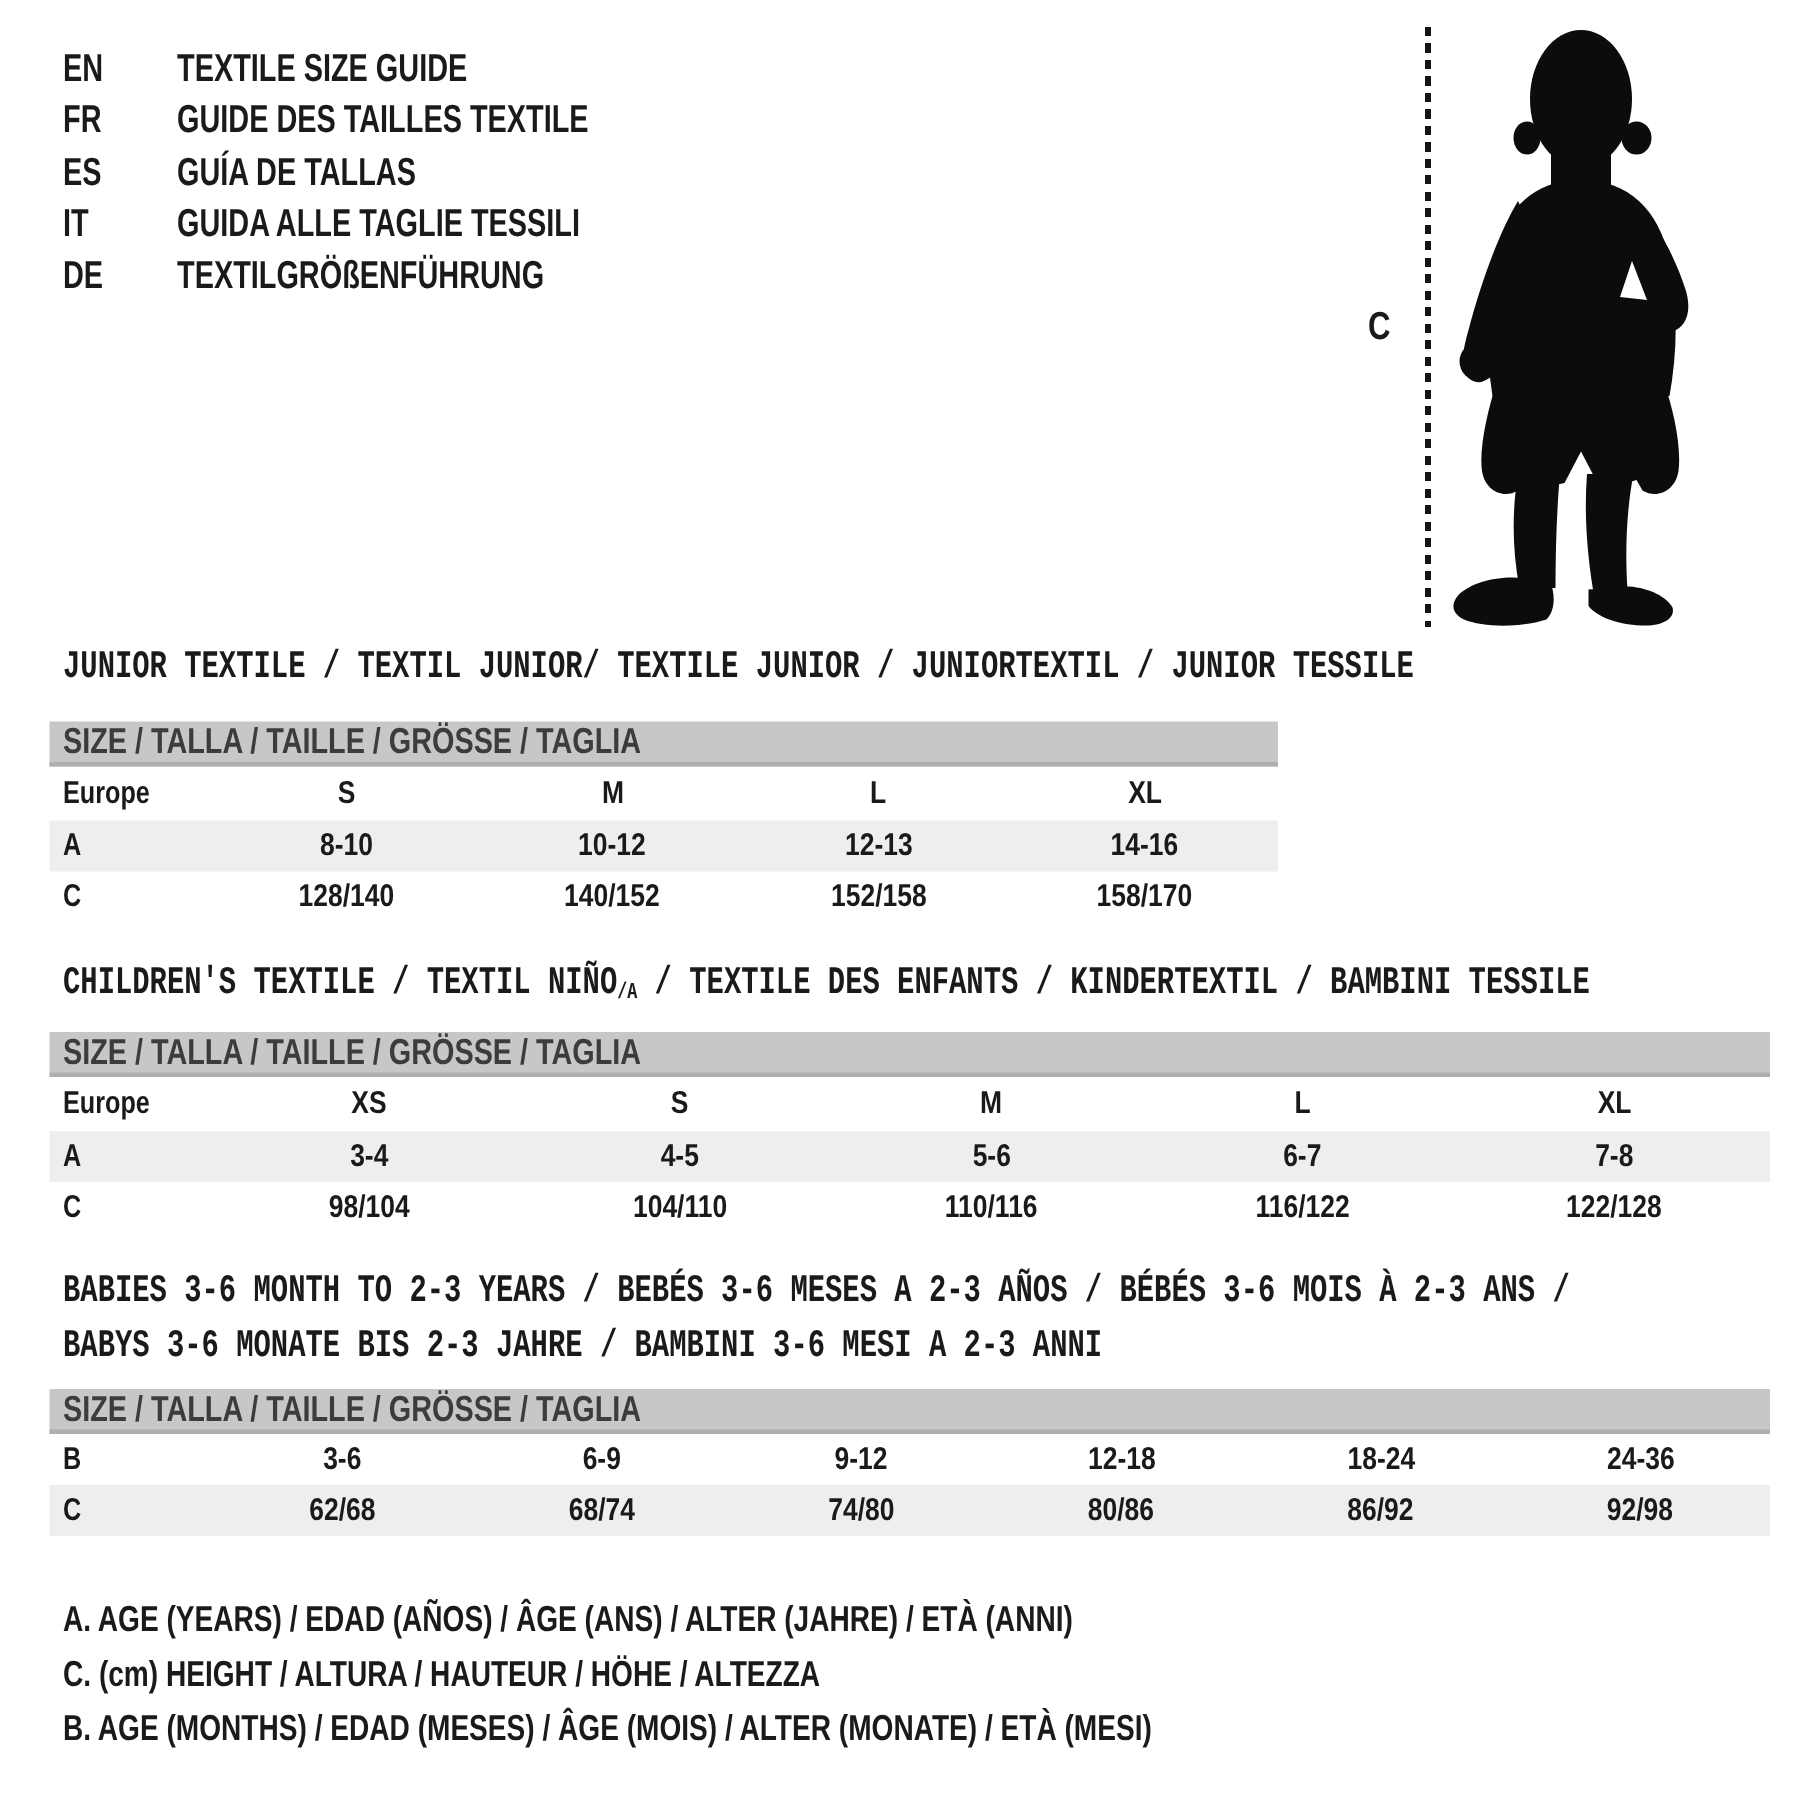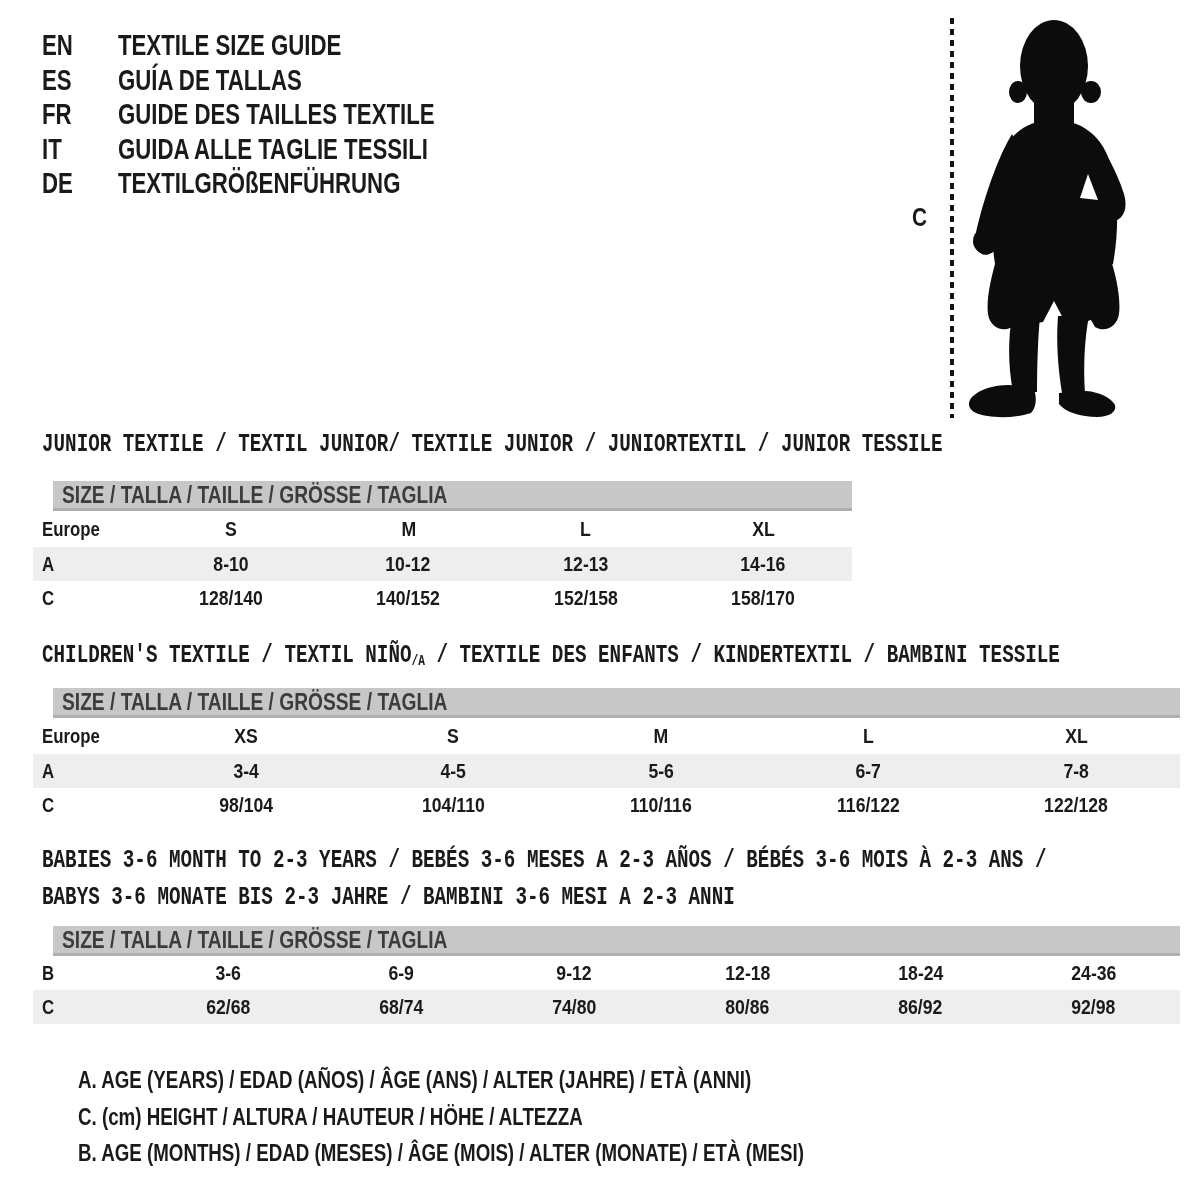--- a/index.html
+++ b/index.html
@@ -7,21 +7,21 @@
     position:relative; width:1200px; height:1200px; background:#ffffff;
     font-family:"Liberation Sans","DejaVu Sans",sans-serif; font-weight:700;
     color:#1a1a1a; overflow:hidden;
   }
   
   .cl { display:inline-block; transform:scaleX(0.74); transform-origin:0 50%; white-space:nowrap; }
   .cm { display:inline-block; transform:scaleX(0.80); transform-origin:0 50%; white-space:nowrap; }
   .cc { display:inline-block; transform:scaleX(0.84); transform-origin:50% 50%; white-space:nowrap; }
 
   .lang-block { position:absolute; left:42px; top:28px; }
-  .lang-row { display:flex; align-items:center; height:34.5px; font-size:30px; }
+  .lang-row { display:flex; align-items:center; height:34.5px; font-size:26px; }
   .lang-code { flex:0 0 76px; }
 
   .measure-line {
     position:absolute; left:950px; top:18px; width:4px; height:400px;
     background:repeating-linear-gradient(to bottom,#141414 0 6px,transparent 6px 11px);
   }
   .measure-label { position:absolute; left:912px; top:202px; font-size:26px; }
   .baby { position:absolute; left:958px; top:14px; width:182px; height:406px; }
   .baby * { fill:#0c0c0c; }
   .baby .gap { fill:#ffffff; }
@@ -32,51 +32,51 @@
   #babies-title { top:842px; }
   .title-line { height:37px; line-height:37px; }
 
   .size-table { position:absolute; left:33px; background:#ffffff; }
   #junior-table { top:481px; width:819px; }
   #children-table { top:688px; width:1147px; }
   #babies-table { top:926px; width:1147px; }
 
   .size-bar {
     height:27px; background:#c7c7c7; border-bottom:3px solid #afafaf;
-    display:flex; align-items:center; padding-left:9px; font-size:24px; color:#3c3c3c;margin-left:20px;
+    display:flex; align-items:center; padding-left:9px; font-size:24px; color:#3c3c3c;
   }
   .t-row { display:flex; align-items:center; height:34px; font-size:21px; }
   .t-row.head { height:36px; }
   .t-row.shaded { background:#eeeeee; }
   .t-label { flex:0 0 100px; padding-left:9px; }
   .t-cell { flex:1 1 0; text-align:center; }
 
   .sub-a { font-size:0.58em; vertical-align:-0.22em; }
 
-  .footnotes { position:absolute; left:42px; top:1062px;margin-left:36px; }
+  .footnotes { position:absolute; left:42px; top:1062px; }
   .footnote { height:36.5px; display:flex; align-items:center; font-size:24px; }
   .footnote .cm { transform:scaleX(0.78); }
 </style>
 </head>
 <body>
 
 <div class="page">
 
   <div class="lang-block">
     <div class="lang-row">
       <span class="lang-code"><span class="cl">EN</span></span>
       <span class="cl">TEXTILE SIZE GUIDE</span>
     </div>
     <div class="lang-row">
+      <span class="lang-code"><span class="cl">FR</span></span>
+      <span class="cl">GUIDE DES TAILLES TEXTILE</span>
+    </div>
+    <div class="lang-row">
       <span class="lang-code"><span class="cl">ES</span></span>
       <span class="cl">GUÍA DE TALLAS</span>
-    </div>
-    <div class="lang-row">
-      <span class="lang-code"><span class="cl">FR</span></span>
-      <span class="cl">GUIDE DES TAILLES TEXTILE</span>
     </div>
     <div class="lang-row">
       <span class="lang-code"><span class="cl">IT</span></span>
       <span class="cl">GUIDA ALLE TAGLIE TESSILI</span>
     </div>
     <div class="lang-row">
       <span class="lang-code"><span class="cl">DE</span></span>
       <span class="cl">TEXTILGRÖßENFÜHRUNG</span>
     </div>
   </div>

